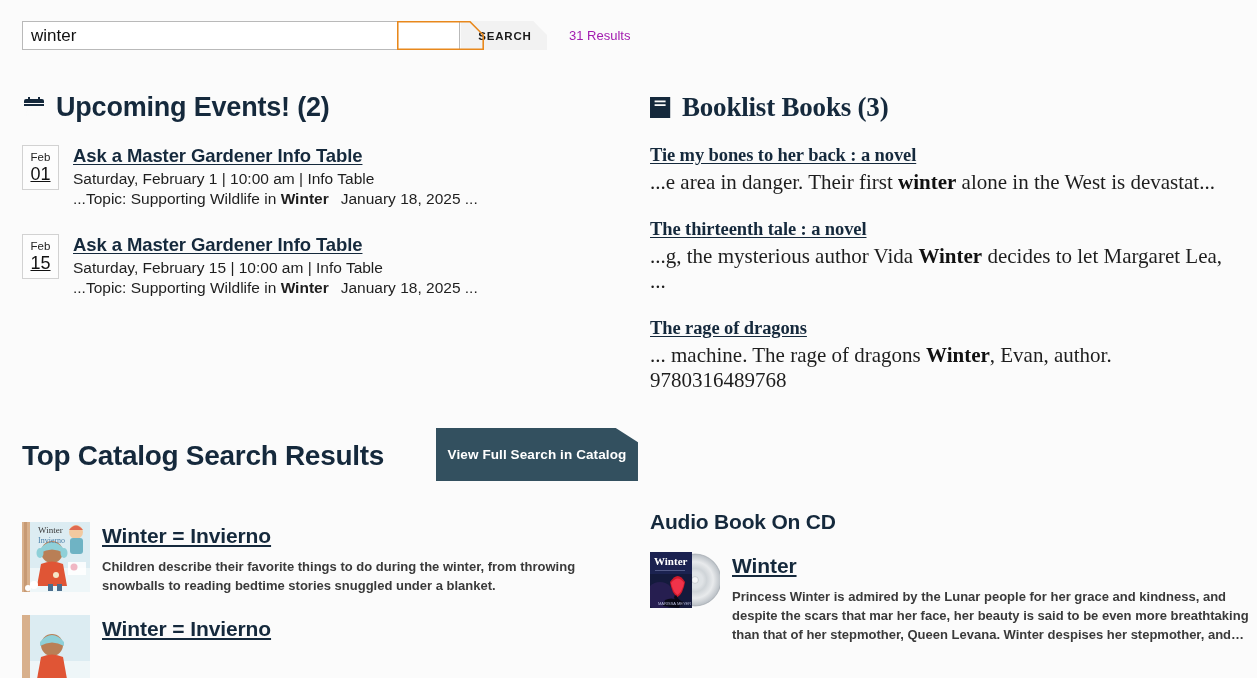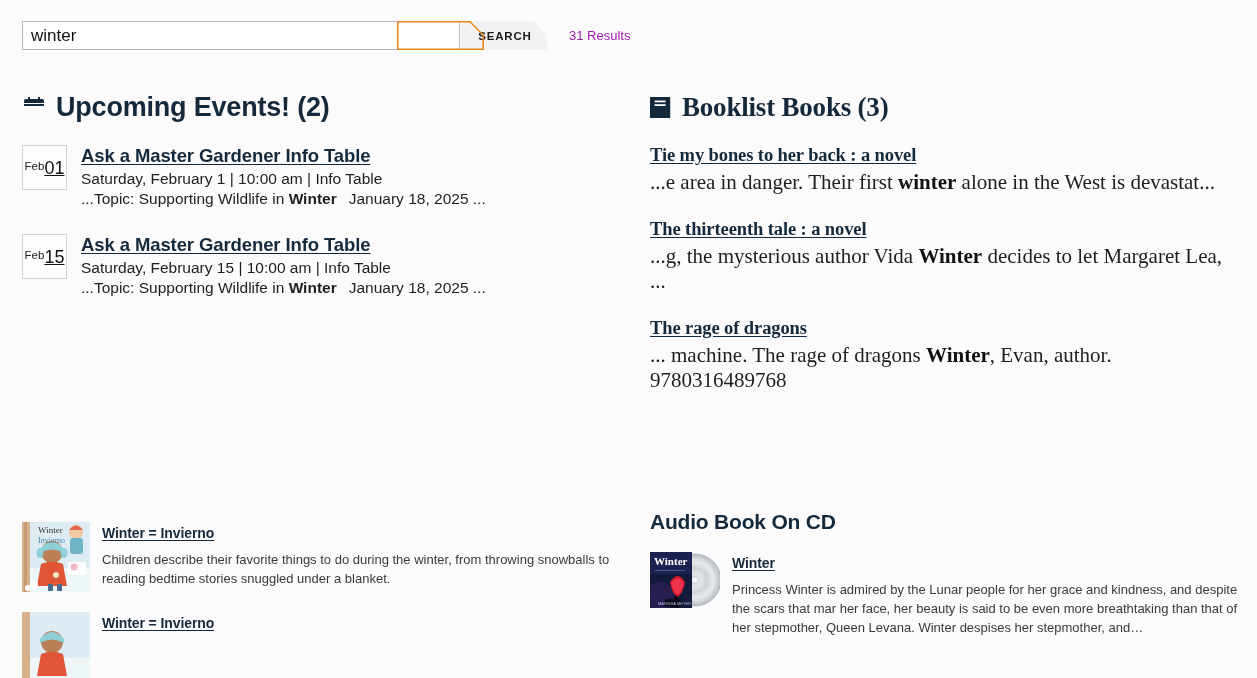--- a/index.html
+++ b/index.html
@@ -66,24 +66,24 @@
     font-size: 27px; font-weight: bold;
     color: #15293c; letter-spacing: -0.2px;
     margin: 0 0 22px 0;
   }
   .section-title .ttl-ico { display: flex; align-items: center; }
 
   
   .event-row { display: flex; gap: 14px; margin-bottom: 26px; }
   .date-badge {
     flex: 0 0 auto;
-    width: 45px; height: 45px;
+    width: 37px; height: 45px;
     border: 1px solid #d2d2d2;
     background: #fdfdfd;
-    display: flex; flex-direction: row;
+    display: flex; flex-direction: column;
     align-items: center; justify-content: center;
     line-height: 1;
   }
   .date-badge .mon { font-size: 11.5px; color: #222; margin-bottom: 2px; }
   .date-badge .day { font-size: 18px; color: #111; text-decoration: underline; }
   .event-body { padding-top: 0px; }
   .event-title {
     display: inline-block;
     font-size: 18.5px; font-weight: bold;
     color: #15293c; text-decoration: underline;
@@ -138,25 +138,25 @@
   .cat-right { position: absolute; left: 650px; top: 510px; width: 600px; }
   .cat-type {
     font-size: 21px; font-weight: bold; color: #15293c;
     margin: 0 0 18px 0; letter-spacing: -0.2px;
   }
   .cat-item { display: flex; gap: 12px; margin-bottom: 20px; }
   .cat-thumb { flex: 0 0 auto; position: relative; }
   .cat-body { padding-top: 2px; }
   .cat-title {
     display: inline-block;
-    font-size: 14px; font-weight: bold; color: #15293c;
+    font-size: 21px; font-weight: bold; color: #15293c;
     text-decoration: underline; text-underline-offset: 2px;
     cursor: pointer; margin-bottom: 9px; letter-spacing: -0.1px;
   }
-  .cat-desc { font-size: 13px; color: #3a3a3a; line-height: 1.47; }
+  .cat-desc { font-size: 13px; color: #3a3a3a; line-height: 1.47; font-weight: bold; }
 
   
   .cover-book { width: 68px; height: 70px; display:block; }
   .cover-audio { width: 70px; height: 56px; display:block; }
 </style>
 </head>
 <body>
 
 <div class="page">
 
@@ -256,20 +256,24 @@
     </div>
 
     <div class="book-row">
       <a class="book-title">The rage of dragons</a>
       <div class="book-snip">
         <span>... machine. The rage of dragons </span><b>Winter</b><span>, Evan, author. 9780316489768</span>
       </div>
     </div>
   </div>
 
+  <div class="catalog-hdr">
+    <h2>Top Catalog Search Results</h2>
+    <button class="view-full-btn">View Full Search in Catalog</button>
+  </div>
 
   <div class="cat-left">
 
     <div class="cat-item">
       <div class="cat-thumb">
         <svg class="cover-book" viewBox="0 0 68 70">
           <rect width="68" height="70" fill="#dcecf2"></rect>
           <rect x="0" y="46" width="68" height="24" fill="#eef6f8"></rect>
           <rect x="0" y="0" width="8" height="70" fill="#d8b08c"></rect>
           <rect x="2" y="0" width="3" height="70" fill="#c79a74"></rect>

